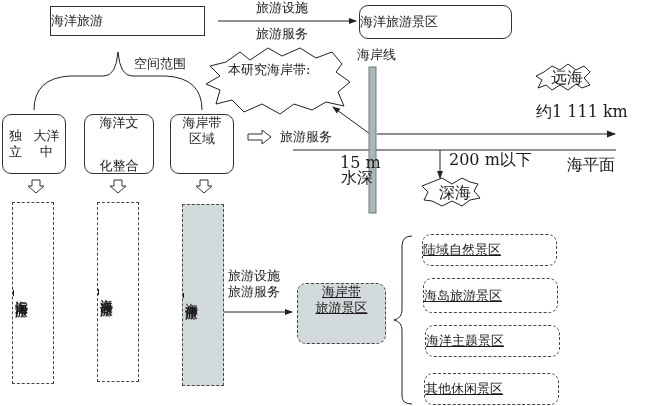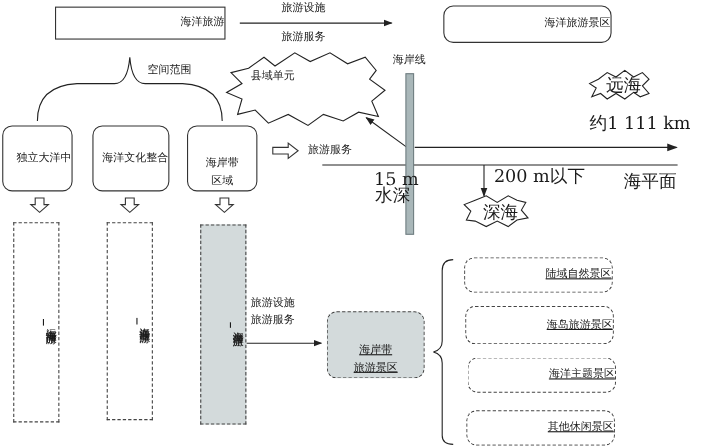--- a/index.html
+++ b/index.html
@@ -1,20 +1,20 @@
 <!DOCTYPE html>
 <html><head>
 <meta charset="utf-8">
 <style>
   html, body { margin:0; padding:0; background:#ffffff; }
   body { width:650px; height:406px; position:relative; overflow:hidden;
          font-family:"DejaVu Serif","Liberation Serif",serif; color:#1a1a1a; }
   .box { position:absolute; border:1px solid #333; background:#fff; box-sizing:border-box;
-         display:flex; align-items:center; justify-content:flex-end; text-align:center; }
-  .t13 { font-size:10px; line-height:16px; }
+         display:flex; align-items:center; justify-content:flex-start; text-align:center; }
+  .t13 { font-size:13px; line-height:16px; }
   .t12 { font-size:16px; line-height:15px; }
   .rounded { border-radius:9px; }
   .dashed { border:1px dashed #444;text-decoration:underline; }
   .vert { writing-mode:vertical-rl; text-orientation:upright; letter-spacing:1px; }
   .gray { background:#d3dadb; }
   svg.overlay { position:absolute; left:0; top:0; }
   .lbl { position:absolute; white-space:nowrap; }
   .ctr { text-align:center;margin-left:32px; }
 </style>
 </head>
@@ -58,35 +58,35 @@
   <line x1="224" y1="312" x2="292" y2="312" stroke="#222" stroke-width="1" marker-end="url(#ah)"></line>
 
   <path d="M412,236 Q402,236 402,246 L402,310 Q402,318 394,320 Q402,322 402,330 L402,396 Q402,404 412,404" fill="none" stroke="#222" stroke-width="1"></path>
 </svg>
 
 <div class="box t13" style="left:50px;top:6px;width:155px;height:30px;">
   <span>海洋旅游</span>
 </div>
 <div class="lbl t13" style="left:256px;top:0px;">旅游设施</div>
 <div class="lbl t13" style="left:256px;top:26px;">旅游服务</div>
-<div class="box t13 rounded" style="left:359px;top:5px;width:153px;height:34px;margin-left:44px;">
+<div class="box t13 rounded" style="left:359px;top:5px;width:153px;height:34px;">
   <span>海洋旅游景区</span>
 </div>
 
 <div class="lbl t13" style="left:134px;top:56px;">空间范围</div>
 
 <div class="lbl t13" style="left:228px;top:62px;line-height:16px;">
-  <div>县域单元</div>
+  <div>本研究海岸带:</div>
 </div>
 
 <div class="box t13 rounded" style="left:2px;top:114px;width:64px;height:60px;flex-direction:row;">
   <span>独立</span>
   <span>大洋中</span>
 </div>
-<div class="box t13 rounded" style="left:84px;top:114px;width:70px;height:60px;flex-direction:row;">
+<div class="box t13 rounded" style="left:84px;top:114px;width:70px;height:60px;flex-direction:column;gap:27px;">
   <span>海洋文</span>
   <span>化整合</span>
 </div>
 <div class="box t13 rounded" style="left:170px;top:114px;width:64px;height:60px;flex-direction:column;">
   <span>海岸带</span>
   <span>区域</span>
 </div>
 
 <div class="lbl t13" style="left:357px;top:47px;">海岸线</div>
 <div class="lbl t13" style="left:280px;top:129px;">旅游服务</div>

